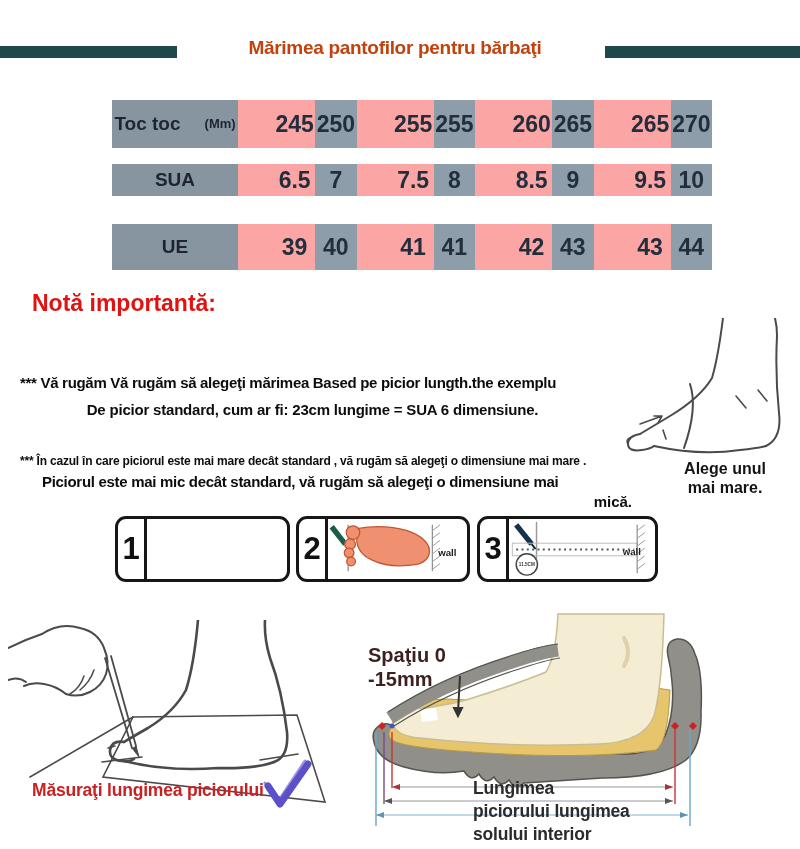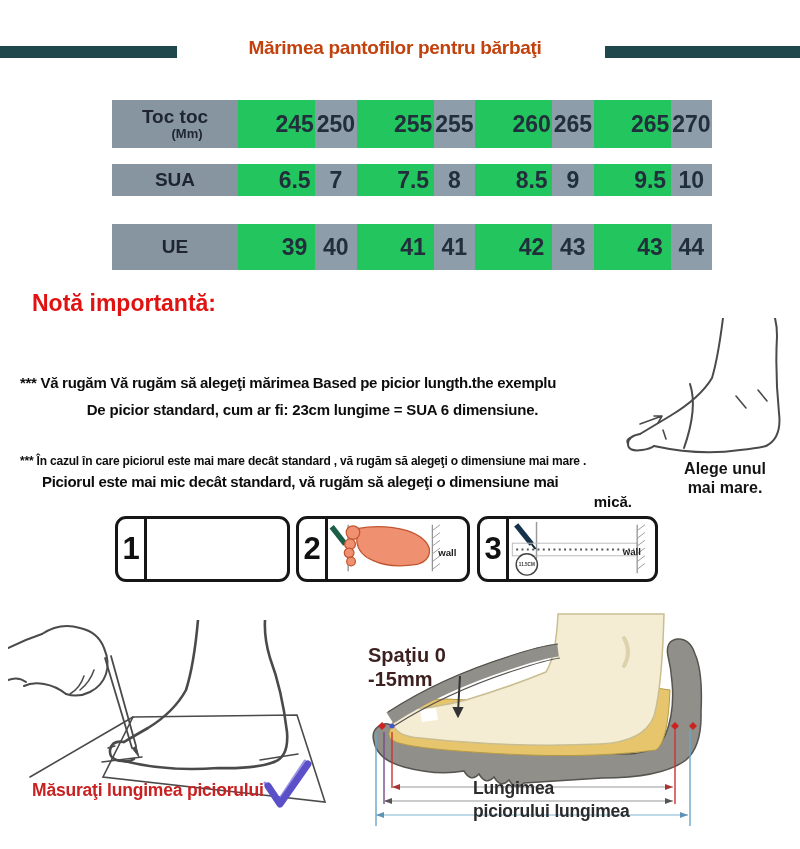--- a/index.html
+++ b/index.html
@@ -18,25 +18,25 @@
   
   .trow{position:absolute;left:112px;width:600px;display:flex;}
   .trow-1{top:100px;height:48px;}
   .trow-2{top:164px;height:32px;}
   .trow-3{top:224px;height:46px;}
   .cell{
     flex:1;display:flex;align-items:center;justify-content:center;
     font-size:23px;font-weight:600;color:#222e3c;
   }
   .cell.head{
-    flex:0 0 126px;background:#8795a0;flex-direction:column;line-height:1.05;
+    flex:0 0 126px;background:#8795a0;flex-direction:row;line-height:1.05;
   }
   .head-label{font-size:19px;font-weight:700;color:#1e2433;}
   .head-sub{font-size:13px;font-weight:700;color:#1e2433;padding-left:24px;}
-  .cell.light{background:#22c55e;padding-left:36px;}
+  .cell.light{background:#fca5a5;padding-left:36px;}
   .cell.dark{background:#8d9eaa;}
   
   .note-heading{
     position:absolute;left:32px;top:290px;font-size:23px;font-weight:800;color:#e01212;
   }
   .note-line{position:absolute;white-space:nowrap;font-weight:700;color:#0d0d0d;margin-top:40px;}
   .nl1{left:20px;top:334px;font-size:15px;letter-spacing:-0.3px;}
   .nl2{left:15px;top:361px;width:595px;text-align:center;font-size:15px;letter-spacing:-0.2px;}
   .nl3{left:20px;top:414px;font-size:12px;letter-spacing:-0.2px;}
   .nl4{left:42px;top:433px;font-size:15px;letter-spacing:-0.3px;}
@@ -268,15 +268,16 @@
       <path d="M326,215 l-8,-3 l0,6 Z M14,215 l8,-3 l0,6 Z" fill="#5e93b5" stroke="none"></path>
     </g>
   </svg>
   <div class="space-label">
     <div>Spaţiu 0</div>
     <div>-15mm</div>
   </div>
   <div class="length-label">
     <div>Lungimea</div>
     <div>piciorului lungimea</div>
+    <div>solului interior</div>
   </div>
 
 </div>
 
 </body></html>

